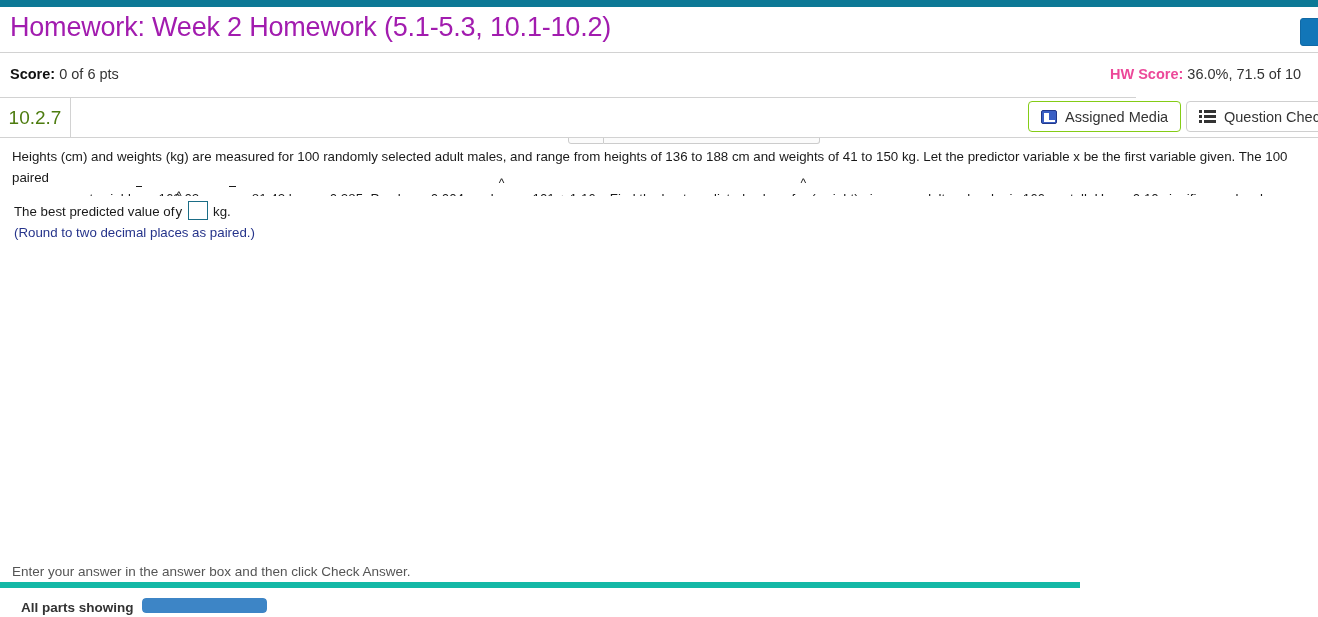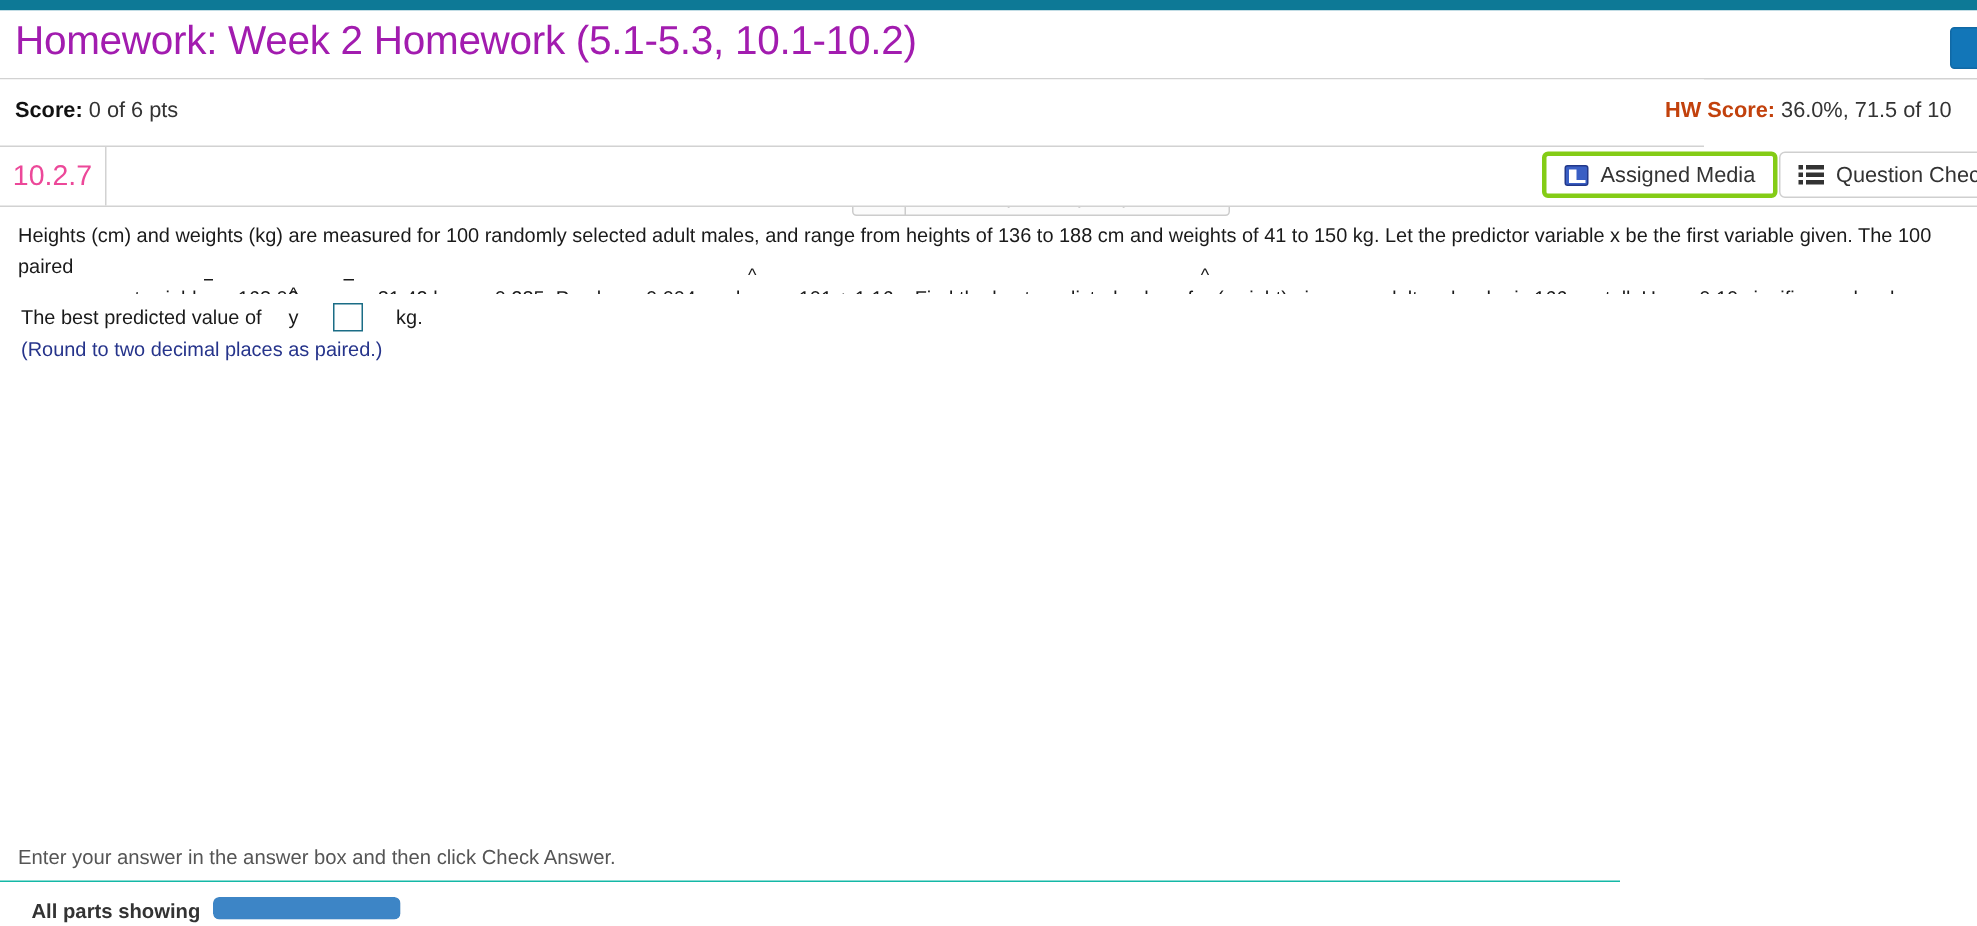--- a/index.html
+++ b/index.html
@@ -61,21 +61,21 @@
   .score-text {
     position: absolute; left: 10px; top: 13px;
     font-size: 14.5px; color: #333333; white-space: nowrap;
   }
   .score-text b { color: #111111; font-weight: bold; }
 
   .hw-score-text {
     position: absolute; left: 1110px; top: 13px;
     font-size: 14.5px; color: #333333; white-space: nowrap;
   }
-  .hw-score-text b { color: #c2410c; font-weight: bold; }
+  .hw-score-text b { color: #ec4899; font-weight: bold; }
 
   
   .pager {
     position: absolute; left: 568px; top: 62px;
     height: 29px;
     display: flex;
     align-items: stretch;
   }
   .pager-btn {
     width: 36px;
@@ -117,38 +117,38 @@
     position: absolute; top: 98px; left: 0;
     width: 1318px; height: 40px;
     background: #ffffff;
     border-bottom: 1px solid #d2d2d2;
   }
   .qnum {
     position: absolute; left: 0; top: 0;
     width: 71px; height: 39px;
     border-right: 1px solid #d2d2d2;
     display: flex; align-items: center; justify-content: center;
-    font-size: 19px; color: #ec4899;
+    font-size: 19px; color: #4d7c0f;
   }
 
   .tool-btn {
     position: absolute; top: 101px;
     height: 31px;
     display: flex; align-items: center; gap: 8px;
     padding: 0 12px;
     border-radius: 4px;
     background: #ffffff;
     font-size: 14.5px;
     color: #333333;
     white-space: nowrap;
     cursor: pointer;
   }
   .tool-btn.media {
     left: 1028px;
-    border: 3px solid #84cc16;
+    border: 1px solid #84cc16;
   }
   .tool-btn.help {
     left: 1186px;
     border: 1px solid #cfcfcf;
   }
 
   .media-icon {
     width: 16px; height: 14px;
     background: #3a5fc4;
     border: 1px solid #22388a;
@@ -202,21 +202,21 @@
   
   .answer-area {
     position: absolute; top: 196px; left: 0;
     width: 1318px; height: 358px;
     background: #ffffff;
   }
   .answer-line {
     position: absolute; left: 14px; top: 5px;
     font-size: 13.3px; line-height: 21px; color: #1a1a1a;
     white-space: nowrap;
-    display: flex; align-items: center; gap: 17px;
+    display: flex; gap: 0;
   }
   .ans-input {
     width: 20px; height: 19px;
     border: 1px solid #1b6d86;
     background: #ffffff;
     margin: 0 5px;
     vertical-align: middle;
     padding: 0;
     font-size: 13px;
     font-family: "Liberation Sans", sans-serif;
@@ -226,21 +226,21 @@
     position: absolute; left: 14px; top: 26px;
     font-size: 13.3px; line-height: 21px;
     color: #26348b;
     white-space: nowrap;
   }
 
   
   .instruction {
     position: absolute; top: 560px; left: 0;
     width: 1080px; height: 28px;
-    border-bottom: 1px solid #14b8a6;
+    border-bottom: 6px solid #14b8a6;
   }
   .instruction span {
     position: absolute; left: 12px; top: 4px;
     font-size: 13.5px; color: #555555; white-space: nowrap;
   }
 
   
   .bottom-bar {
     position: absolute; top: 589px; left: 0;
     width: 1318px; height: 28px;

